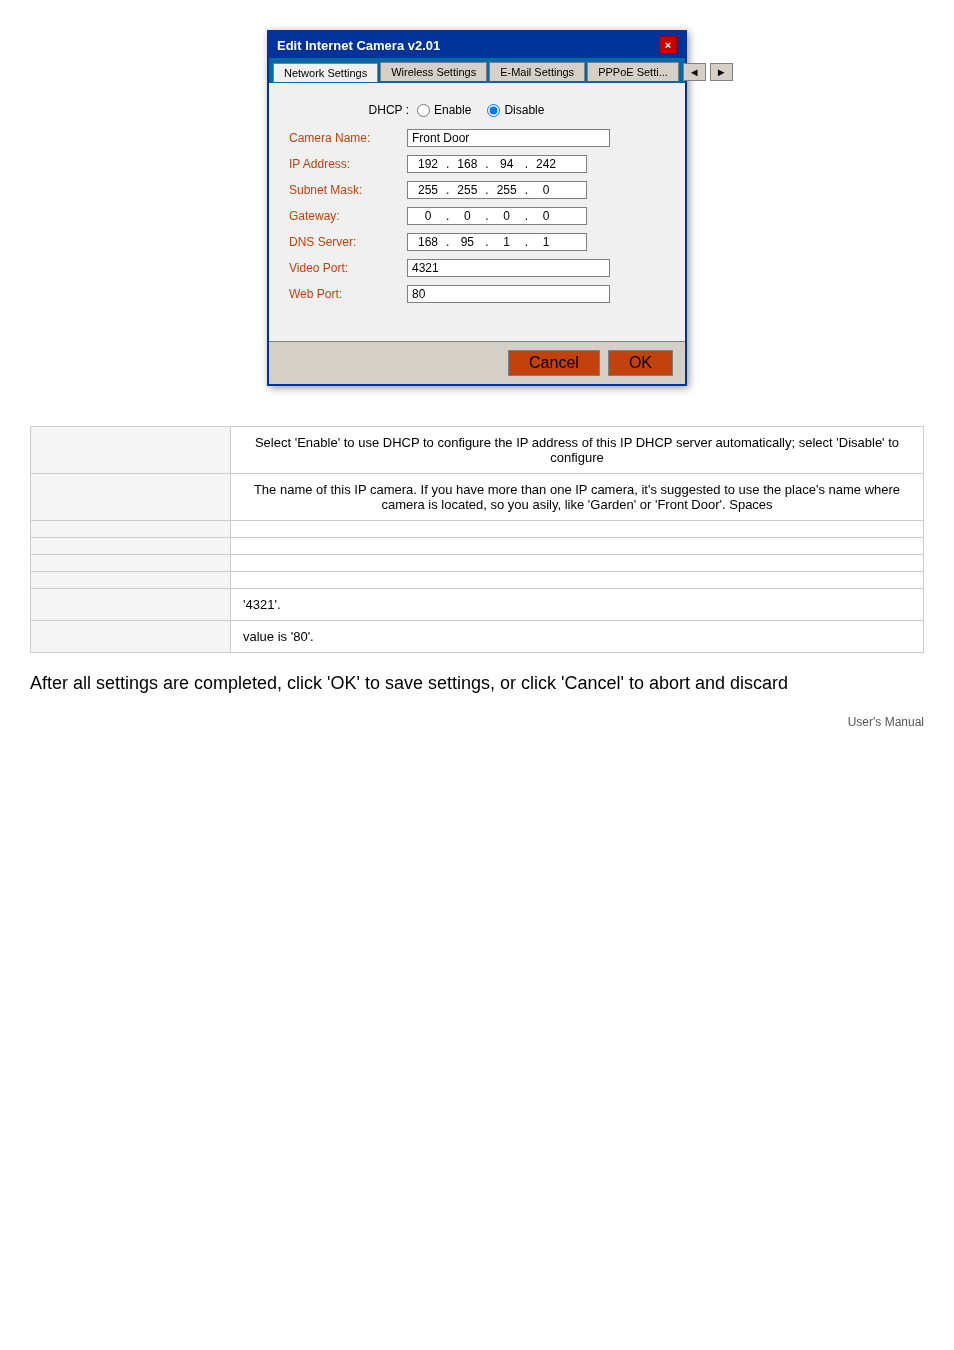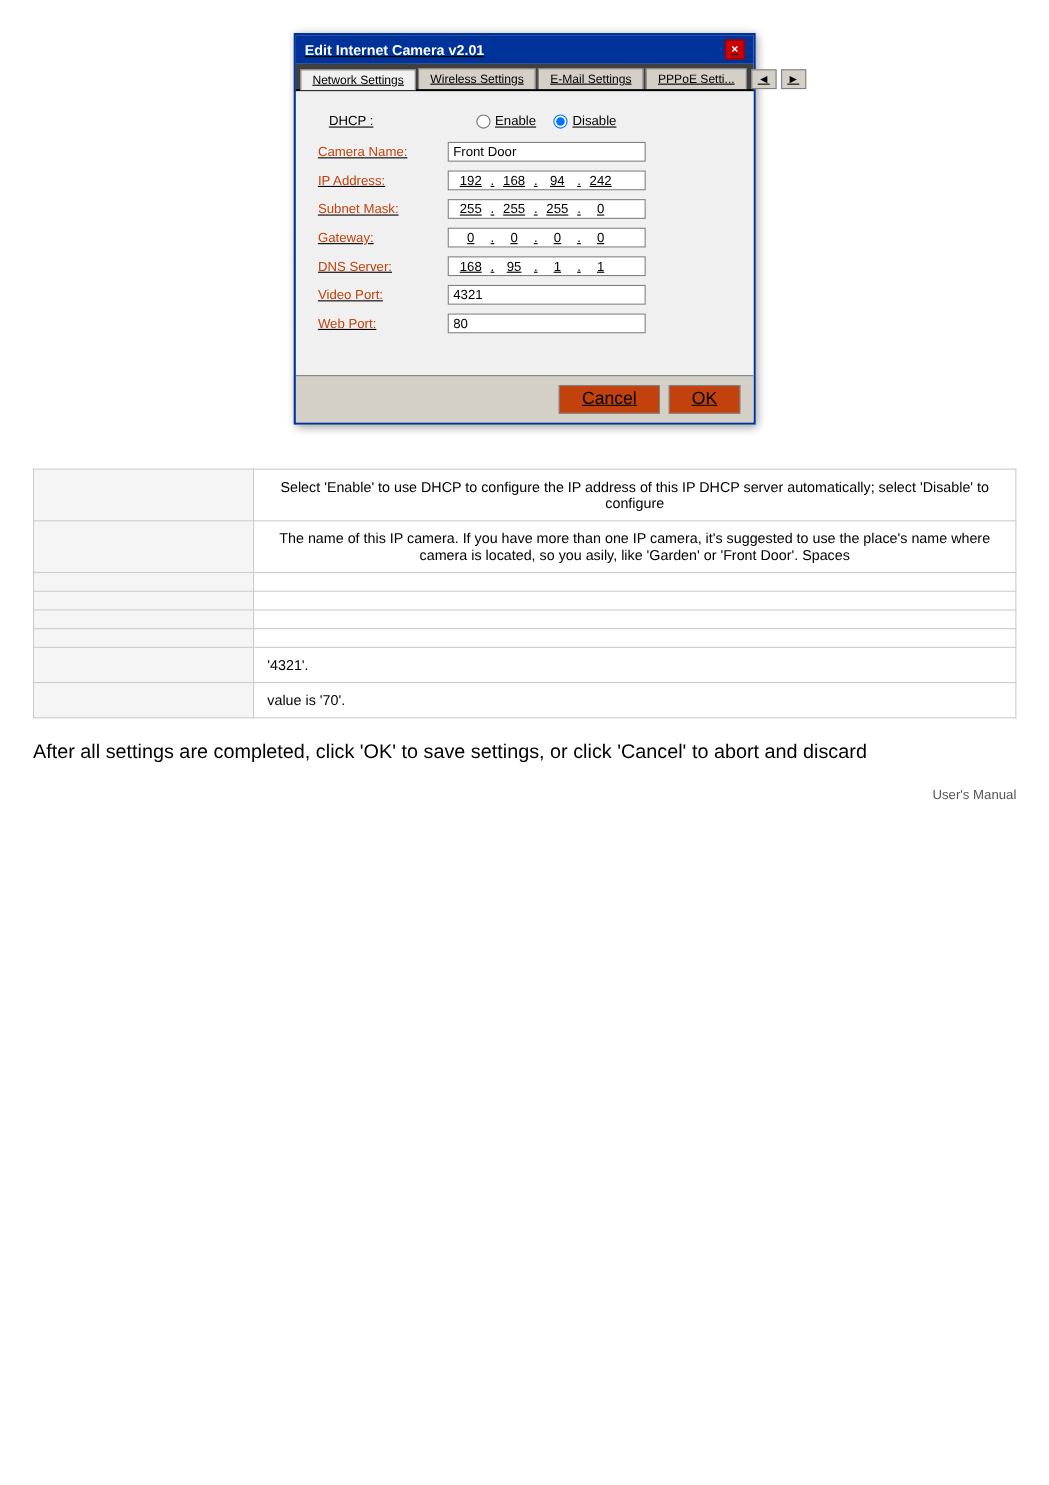--- a/index.html
+++ b/index.html
@@ -16,21 +16,20 @@
     .dialog-wrapper {
       display: flex;
       justify-content: center;
       padding: 30px 0 20px 0;
     }
     .dialog {
       width: 420px;
       border: 2px solid #003399;
       background: #f0f0f0;
       box-shadow: 2px 2px 8px rgba(0,0,0,0.4);
-      text-decoration: underline;
     }
     .dialog-titlebar {
       background: #003399;
       color: #fff;
       padding: 4px 8px;
       display: flex;
       justify-content: space-between;
       align-items: center;
       font-size: 13px;
       font-weight: bold;
@@ -43,22 +42,22 @@
       height: 18px;
       font-size: 11px;
       cursor: pointer;
       display: flex;
       align-items: center;
       justify-content: center;
       font-weight: bold;
     }
     .dialog-tabs {
       display: flex;
-      background: #404040;
-      border-bottom: 2px solid #000000;
+      background: #0369a1;
+      border-bottom: 2px solid #0369a1;
       padding: 4px 4px 0 4px;
       align-items: flex-end;
       gap: 2px;
     }
     .tab {
       padding: 3px 10px;
       border: 1px solid #808080;
       border-bottom: none;
       background: #d4d0c8;
       font-size: 11px;
@@ -100,41 +99,42 @@
     .form-field {
       flex: 1;
     }
     .dhcp-row {
       display: flex;
       align-items: center;
       margin-bottom: 12px;
       padding-left: 10px;
     }
     .dhcp-label {
+      text-align: right;
       width: 110px;
-      margin-right: 24px;
+      margin-right: 8px;
       font-size: 12px;
     }
     .radio-group {
       display: flex;
       align-items: center;
       gap: 16px;
     }
     .radio-option {
       display: flex;
       align-items: center;
       gap: 4px;
       font-size: 12px;
     }
     input[type="text"].form-input {
       border: 1px solid #808080;
       background: #fff;
       padding: 1px 4px;
       font-size: 12px;
-      width: 180px;
+      width: 203px;
     }
     .ip-field {
       display: flex;
       align-items: center;
       gap: 2px;
       font-size: 12px;
       background: #fff;
       border: 1px solid #808080;
       padding: 1px 4px;
       width: 180px;
@@ -373,21 +373,21 @@
       </tr>
       <tr>
         <td class="label-cell"></td>
         <td class="desc-left">
           <span>'4321'.</span>
         </td>
       </tr>
       <tr>
         <td class="label-cell"></td>
         <td class="desc-left">
-          <span>value is '70'.</span>
+          <span>value is '80'.</span>
         </td>
       </tr>
     </tbody>
   </table>
 </div>
 
 <div class="footer-text">
   <span>After all settings are completed, click 'OK' to save settings, or click 'Cancel' to abort and discard</span>
 </div>
 

